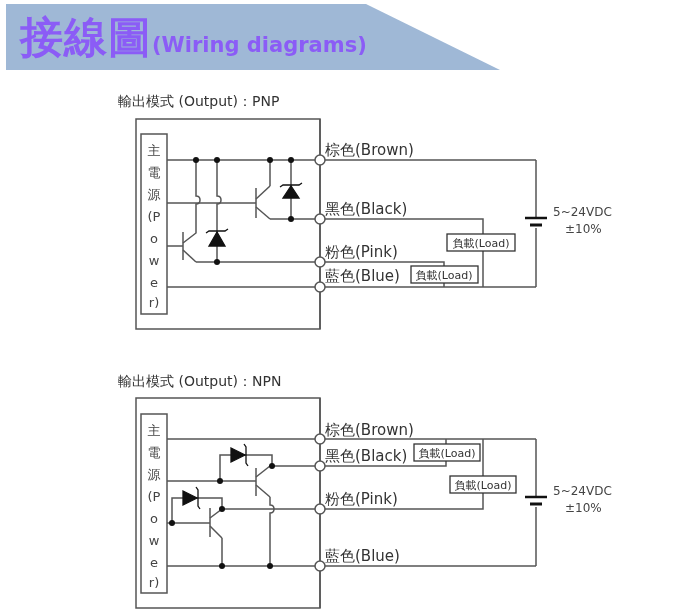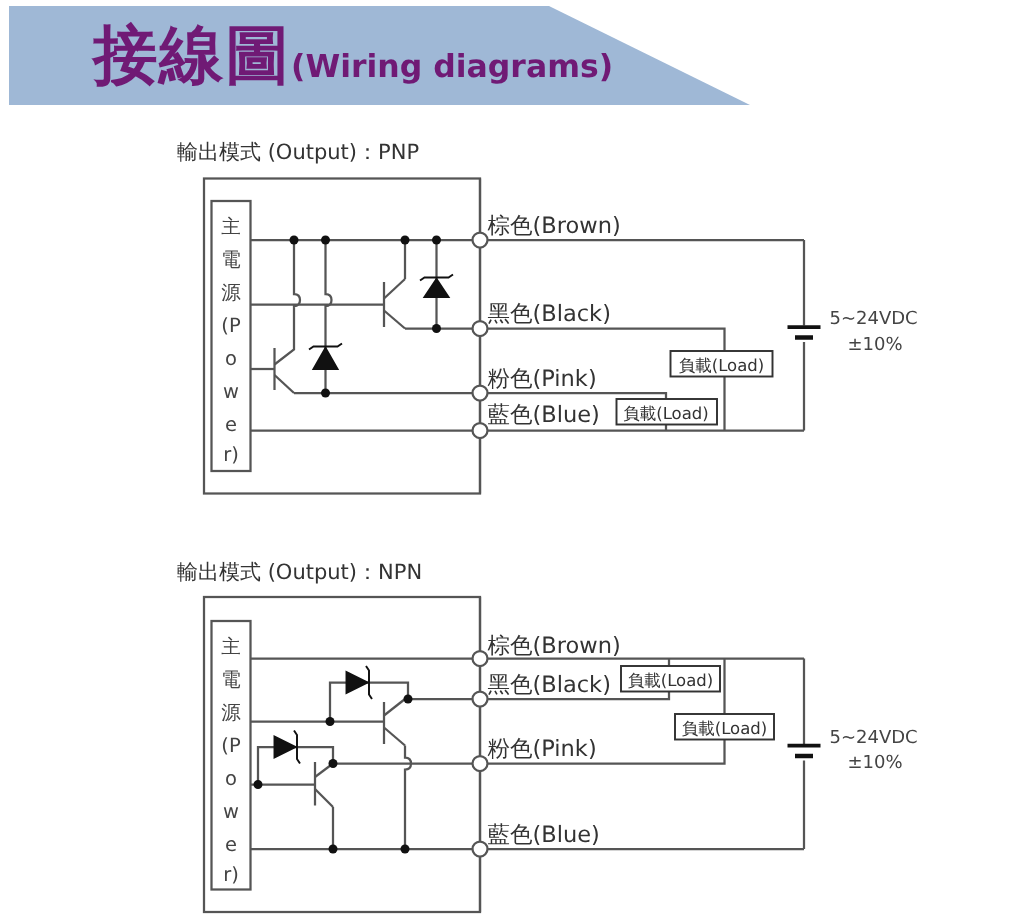--- a/index.html
+++ b/index.html
@@ -1,19 +1,19 @@
 <!DOCTYPE html>
 <html><head>
 <meta charset="utf-8">
 <style>
   html,body{margin:0;padding:0;background:#fff;}
   body{width:686px;height:614px;position:relative;overflow:hidden;font-family:"DejaVu Sans","Liberation Sans",sans-serif;}
   .banner{position:absolute;left:6px;top:4px;width:494px;height:66px;}
   .banner svg{position:absolute;left:0;top:0;}
-  .banner-title{position:absolute;left:14px;top:4px;color:#701a75;font-size:43px;font-weight:bold;line-height:58px;letter-spacing:1px;white-space:nowrap;margin-left:42px;}
+  .banner-title{position:absolute;left:14px;top:4px;color:#8b5cf6;font-size:43px;font-weight:bold;line-height:58px;letter-spacing:1px;white-space:nowrap;}
   .banner-sub{font-size:21px;font-weight:bold;letter-spacing:0;}
   svg text{font-family:"DejaVu Sans","Liberation Sans",sans-serif;}
   .diagram{position:absolute;left:0;width:686px;}
 </style>
 </head>
 <body>
 
 <div class="banner">
   <svg width="494" height="66">
     <polygon points="0,0 360,0 494,66 0,66" fill="#9fb8d6"></polygon>

